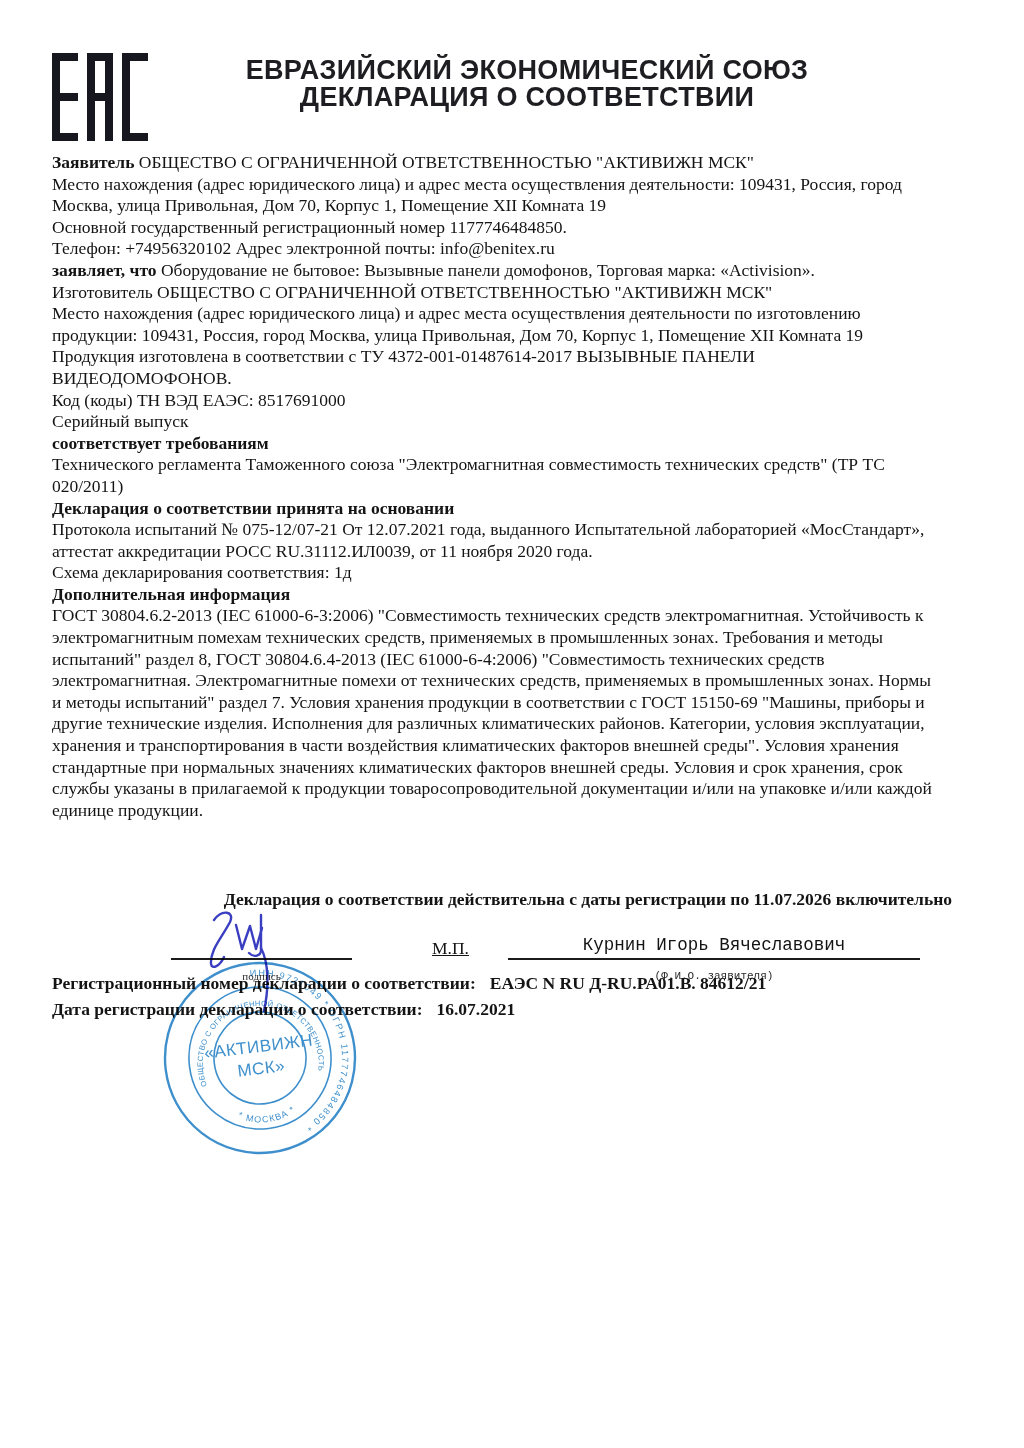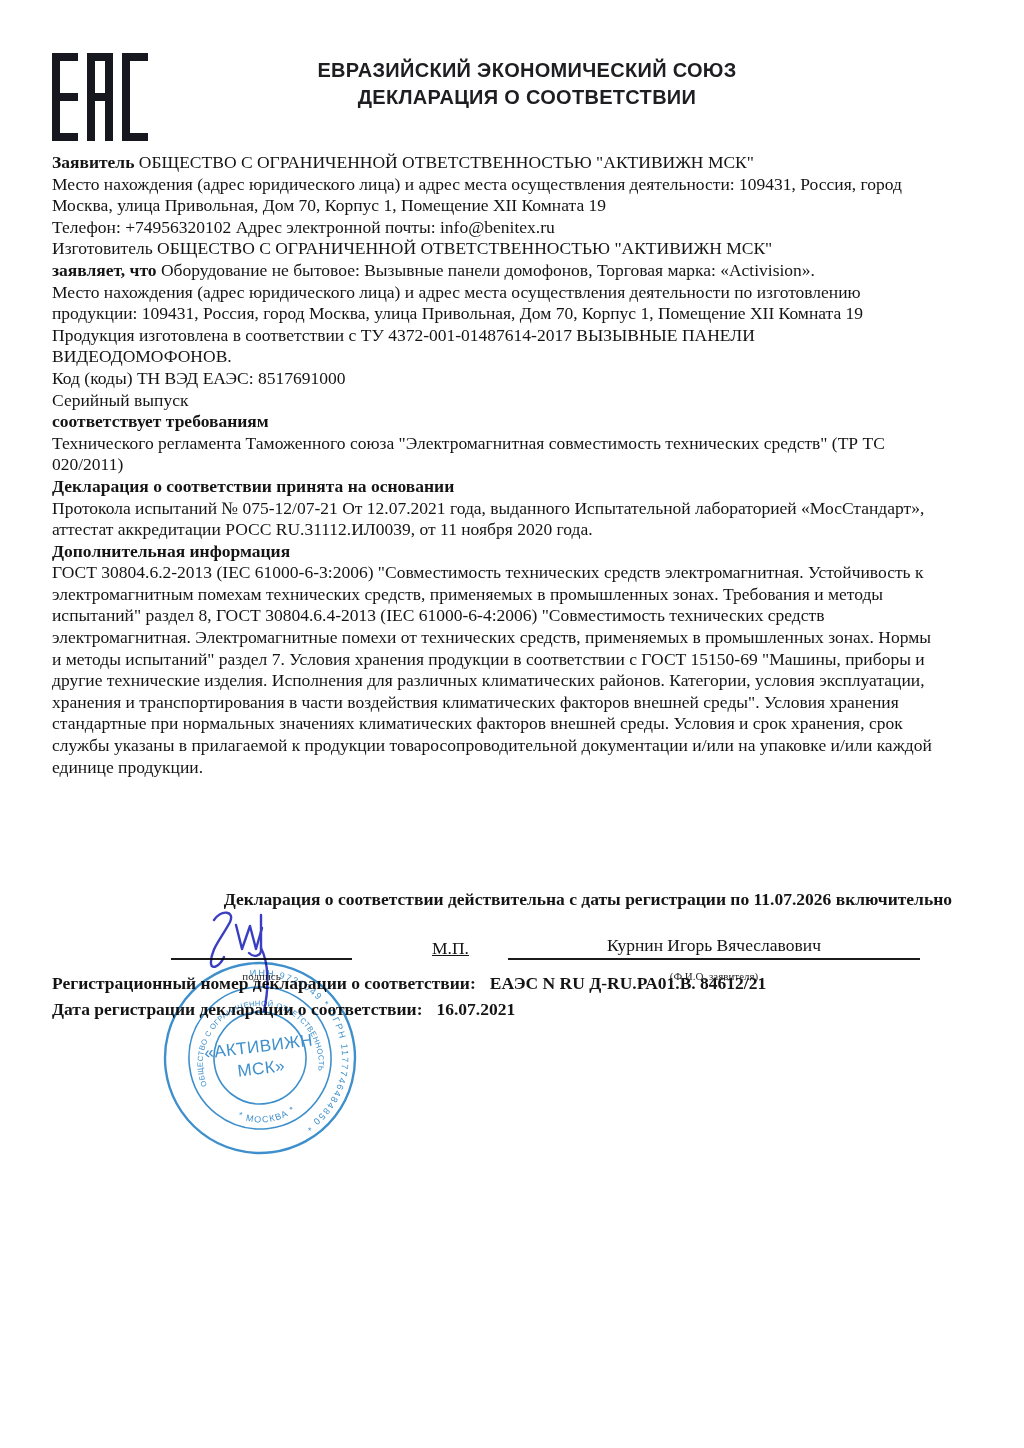--- a/index.html
+++ b/index.html
@@ -12,21 +12,21 @@
     font-family:"Liberation Serif", serif;
     color:#141414;
   }
   
   .eac-logo{position:absolute;left:52px;top:53px;width:96px;height:88px;}
   
   .title-block{
     position:absolute;left:132px;top:57px;width:790px;
     text-align:center;
     font-family:"Liberation Sans", sans-serif;
-    font-weight:bold;font-size:20px;line-height:27px;
+    font-weight:bold;font-size:27px;line-height:27px;
     color:#1e1e22;letter-spacing:0.3px;
   }
   
   .body-block{
     position:absolute;left:52px;top:152px;width:884px;
     font-size:17.5px;line-height:21.6px;
   }
   .para{margin:0;}
   .pb{font-weight:bold;}
   
@@ -38,21 +38,21 @@
   .sign-line-block{
     position:absolute;left:171px;top:934px;width:181px;text-align:center;
   }
   .sign-line-block .line{height:24px;border-bottom:2px solid #1b1b1b;}
   .small-caption{font-size:11px;color:#2a2a2a;line-height:13px;margin-top:10px;}
   .mp{
     position:absolute;left:432px;top:938px;
     font-size:17.5px;color:#141414;text-decoration:underline;
   }
   .fio-block{
-    position:absolute;left:508px;top:934px;width:412px;text-align:center;
+    position:absolute;left:508px;top:934px;width:412px;text-align:center;font-family:Liberation Mono, monospace;
   }
   .fio-name{font-size:17.5px;line-height:22px;height:24px;border-bottom:2px solid #1b1b1b;}
   
   .reg-row{position:absolute;left:52px;top:973px;font-size:17.5px;font-weight:bold;white-space:nowrap;}
   .date-row{position:absolute;left:52px;top:999px;font-size:17.5px;font-weight:bold;white-space:nowrap;}
   .reg-row .val,.date-row .val{margin-left:14px;}
   
   .stamp-svg{
     position:absolute;left:160px;top:958px;width:200px;height:200px;
     opacity:0.93;mix-blend-mode:multiply;
@@ -90,44 +90,46 @@
   <div class="title-block">
     <div>ЕВРАЗИЙСКИЙ ЭКОНОМИЧЕСКИЙ СОЮЗ</div>
     <div>ДЕКЛАРАЦИЯ О СООТВЕТСТВИИ</div>
   </div>
 
   <div class="body-block" id="body-container">
     <p class="para"><b class="pb">Заявитель</b><span> ОБЩЕСТВО С ОГРАНИЧЕННОЙ ОТВЕТСТВЕННОСТЬЮ "АКТИВИЖН МСК"</span></p>
 
     <p class="para"><b class="pb"></b><span>Место нахождения (адрес юридического лица) и адрес места осуществления деятельности: 109431, Россия, город Москва, улица Привольная, Дом 70, Корпус 1, Помещение XII Комната 19</span></p>
 
+    <p class="para"><b class="pb"></b><span>Основной государственный регистрационный номер 1177746484850.</span></p>
 
     <p class="para"><b class="pb"></b><span>Телефон: +74956320102 Адрес электронной почты: info@benitex.ru</span></p>
 
 
+    <p class="para"><b class="pb">заявляет, что</b><span> Оборудование не бытовое: Вызывные панели домофонов, Торговая марка: «Activision».</span></p>
+
     <p class="para"><b class="pb"></b><span>Изготовитель ОБЩЕСТВО С ОГРАНИЧЕННОЙ ОТВЕТСТВЕННОСТЬЮ "АКТИВИЖН МСК"</span></p>
-
-    <p class="para"><b class="pb">заявляет, что</b><span> Оборудование не бытовое: Вызывные панели домофонов, Торговая марка: «Activision».</span></p>
 
     <p class="para"><b class="pb"></b><span>Место нахождения (адрес юридического лица) и адрес места осуществления деятельности по изготовлению продукции: 109431, Россия, город Москва, улица Привольная, Дом 70, Корпус 1, Помещение XII Комната 19</span></p>
 
     <p class="para"><b class="pb"></b><span>Продукция изготовлена в соответствии с ТУ 4372-001-01487614-2017 ВЫЗЫВНЫЕ ПАНЕЛИ ВИДЕОДОМОФОНОВ.</span></p>
 
     <p class="para"><b class="pb"></b><span>Код (коды) ТН ВЭД ЕАЭС: 8517691000</span></p>
 
     <p class="para"><b class="pb"></b><span>Серийный выпуск</span></p>
 
     <p class="para"><b class="pb">соответствует требованиям</b><span></span></p>
 
     <p class="para"><b class="pb"></b><span>Технического регламента Таможенного союза "Электромагнитная совместимость технических средств" (ТР ТС 020/2011)</span></p>
 
     <p class="para"><b class="pb">Декларация о соответствии принята на основании</b><span></span></p>
 
     <p class="para"><b class="pb"></b><span>Протокола испытаний № 075-12/07-21 От 12.07.2021 года, выданного Испытательной лабораторией «МосСтандарт», аттестат аккредитации РОСС RU.31112.ИЛ0039, от 11 ноября 2020 года.</span></p>
 
+    <p class="para"><b class="pb"></b><span>Схема декларирования соответствия: 1д</span></p>
 
     <p class="para"><b class="pb">Дополнительная информация</b><span></span></p>
 
     <p class="para"><b class="pb"></b><span>ГОСТ 30804.6.2-2013 (IEC 61000-6-3:2006) "Совместимость технических средств электромагнитная. Устойчивость к электромагнитным помехам технических средств, применяемых в промышленных зонах. Требования и методы испытаний" раздел 8, ГОСТ 30804.6.4-2013 (IEC 61000-6-4:2006) "Совместимость технических средств электромагнитная. Электромагнитные помехи от технических средств, применяемых в промышленных зонах. Нормы и методы испытаний" раздел 7. Условия хранения продукции в соответствии с ГОСТ 15150-69 "Машины, приборы и другие технические изделия. Исполнения для различных климатических районов. Категории, условия эксплуатации, хранения и транспортирования в части воздействия климатических факторов внешней среды". Условия хранения стандартные при нормальных значениях климатических факторов внешней среды. Условия и срок хранения, срок службы указаны в прилагаемой к продукции товаросопроводительной документации и/или на упаковке и/или каждой единице продукции.</span></p>
   </div>
 
   <div class="validity">Декларация о соответствии действительна с даты регистрации по 11.07.2026 включительно</div>
 
   <div class="sign-line-block">
     <div class="line"></div>

